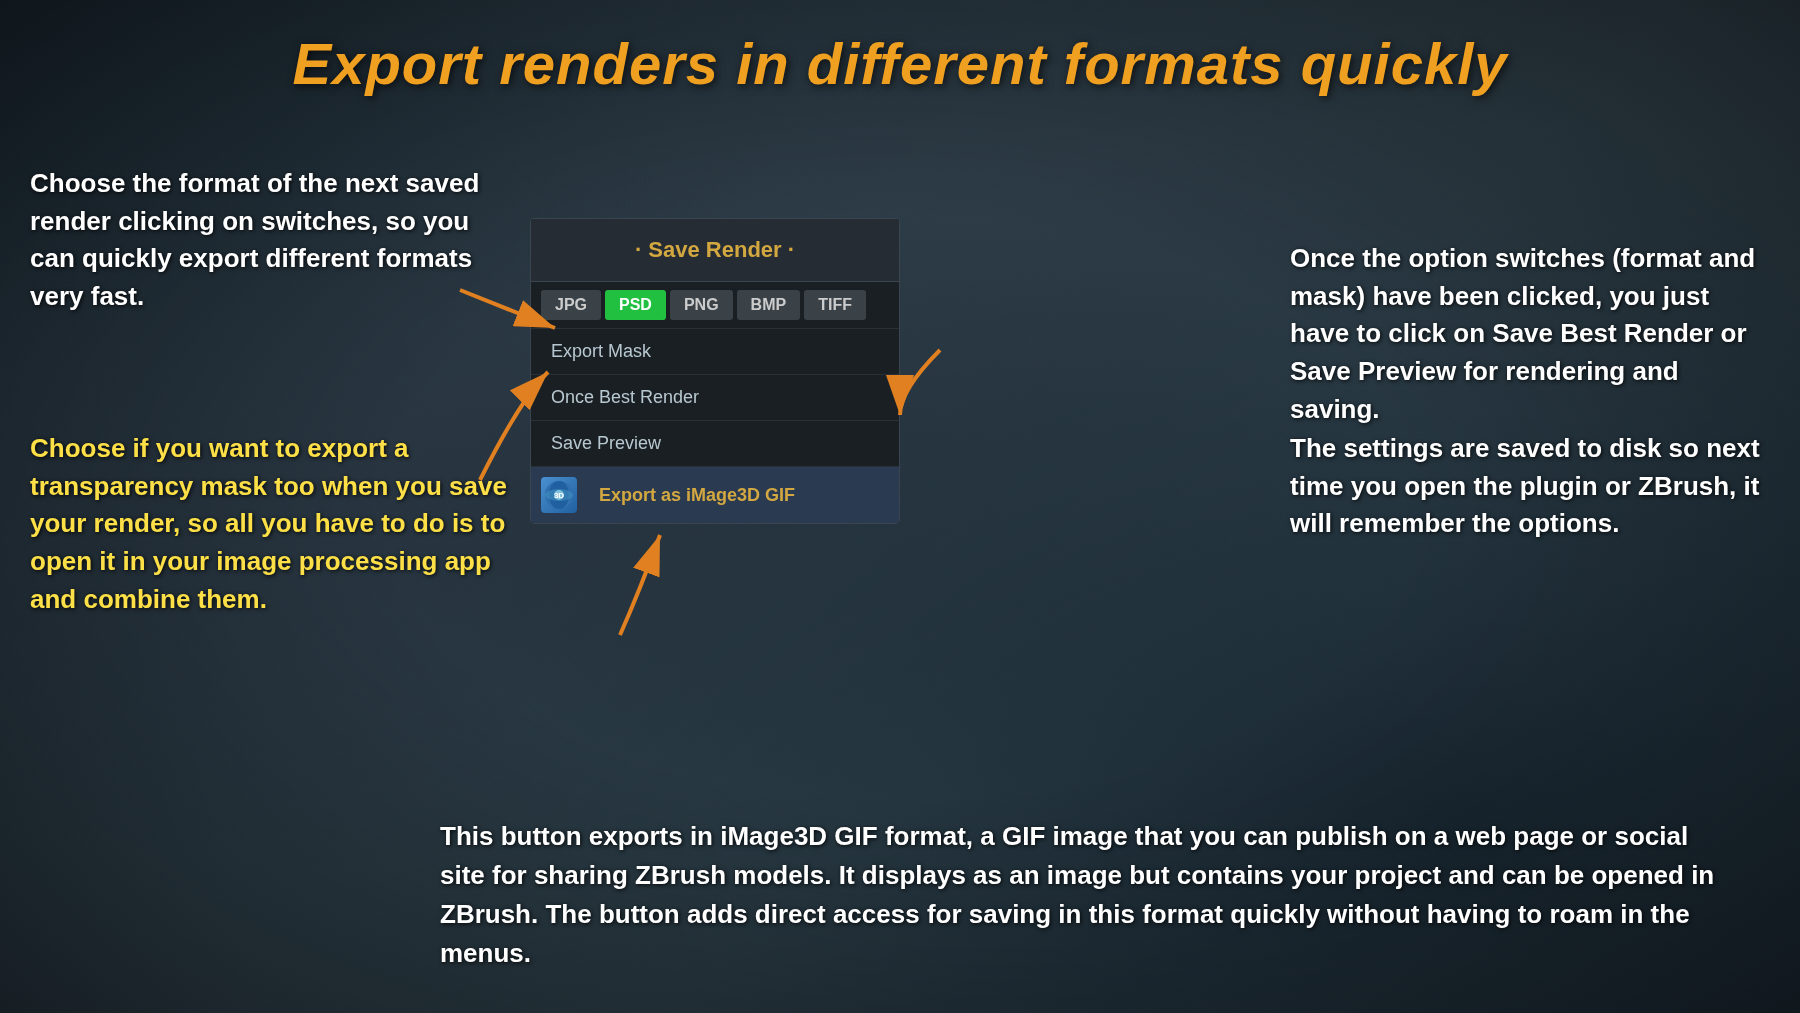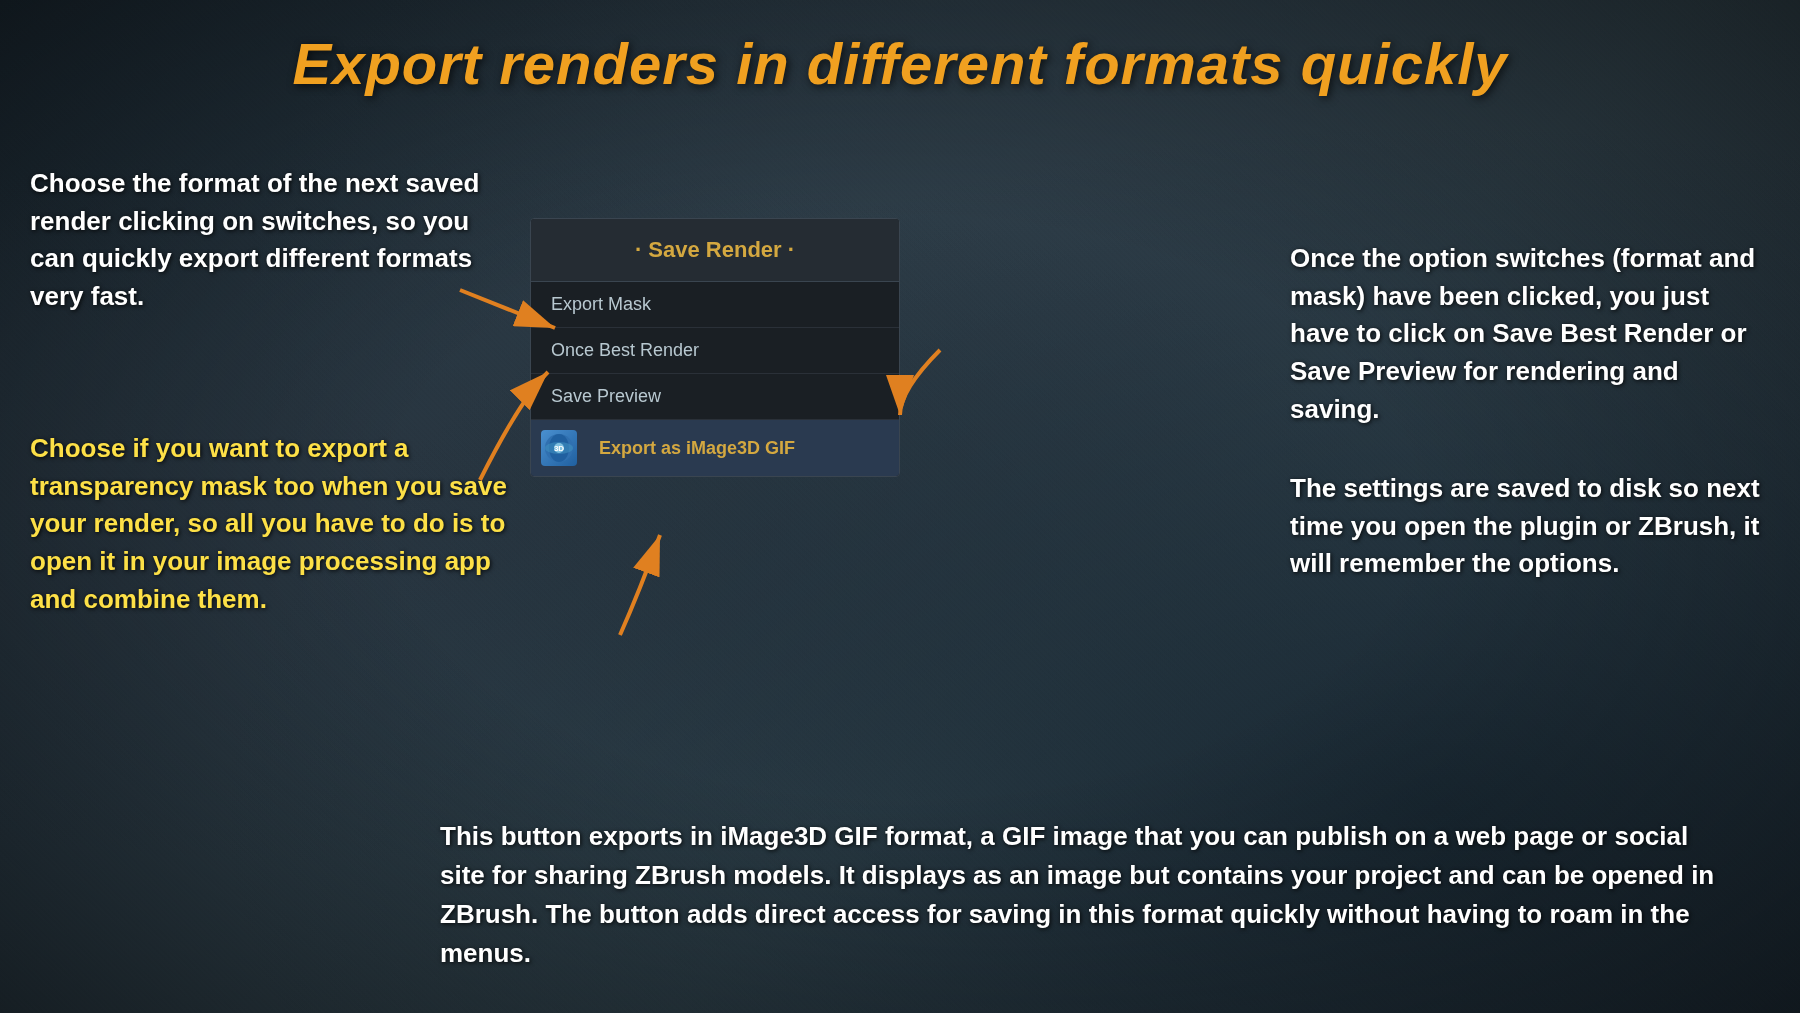--- a/index.html
+++ b/index.html
@@ -101,21 +101,20 @@
     .annotation-bottom-right {
       position: absolute;
       top: 430px;
       right: 30px;
       width: 480px;
       font-size: 26px;
       font-weight: bold;
       color: #ffffff;
       line-height: 1.45;
       text-shadow: 1px 1px 4px rgba(0,0,0,0.9);
-      margin-top: 40px;
     }
 
     
     .annotation-bottom {
       position: absolute;
       bottom: 40px;
       left: 440px;
       right: 80px;
       font-size: 26px;
       font-weight: bold;
@@ -242,20 +241,27 @@
 
   <div class="annotation-top-right">Once the option switches (format and mask) have been clicked, you just have to click on Save Best Render or Save Preview for rendering and saving.</div>
 
   <div class="annotation-bottom-right">The settings are saved to disk so next time you open the plugin or ZBrush, it will remember the options.</div>
 
   <div class="annotation-bottom">This button exports in iMage3D GIF format, a GIF image that you can publish on a web page or social site for sharing ZBrush models. It displays as an image but contains your project and can be opened in ZBrush. The button adds direct access for saving in this format quickly without having to roam in the menus.</div>
 
   <div class="panel">
     <div class="panel-title">· Save Render ·</div>
 
+    <div class="format-row">
+      <button class="format-btn">JPG</button>
+      <button class="format-btn active">PSD</button>
+      <button class="format-btn">PNG</button>
+      <button class="format-btn">BMP</button>
+      <button class="format-btn">TIFF</button>
+    </div>
 
     <div class="panel-row">
       <button class="panel-btn">Export Mask</button>
     </div>
 
     <div class="panel-row">
       <button class="panel-btn">Once Best Render</button>
     </div>
 
     <div class="panel-row">

